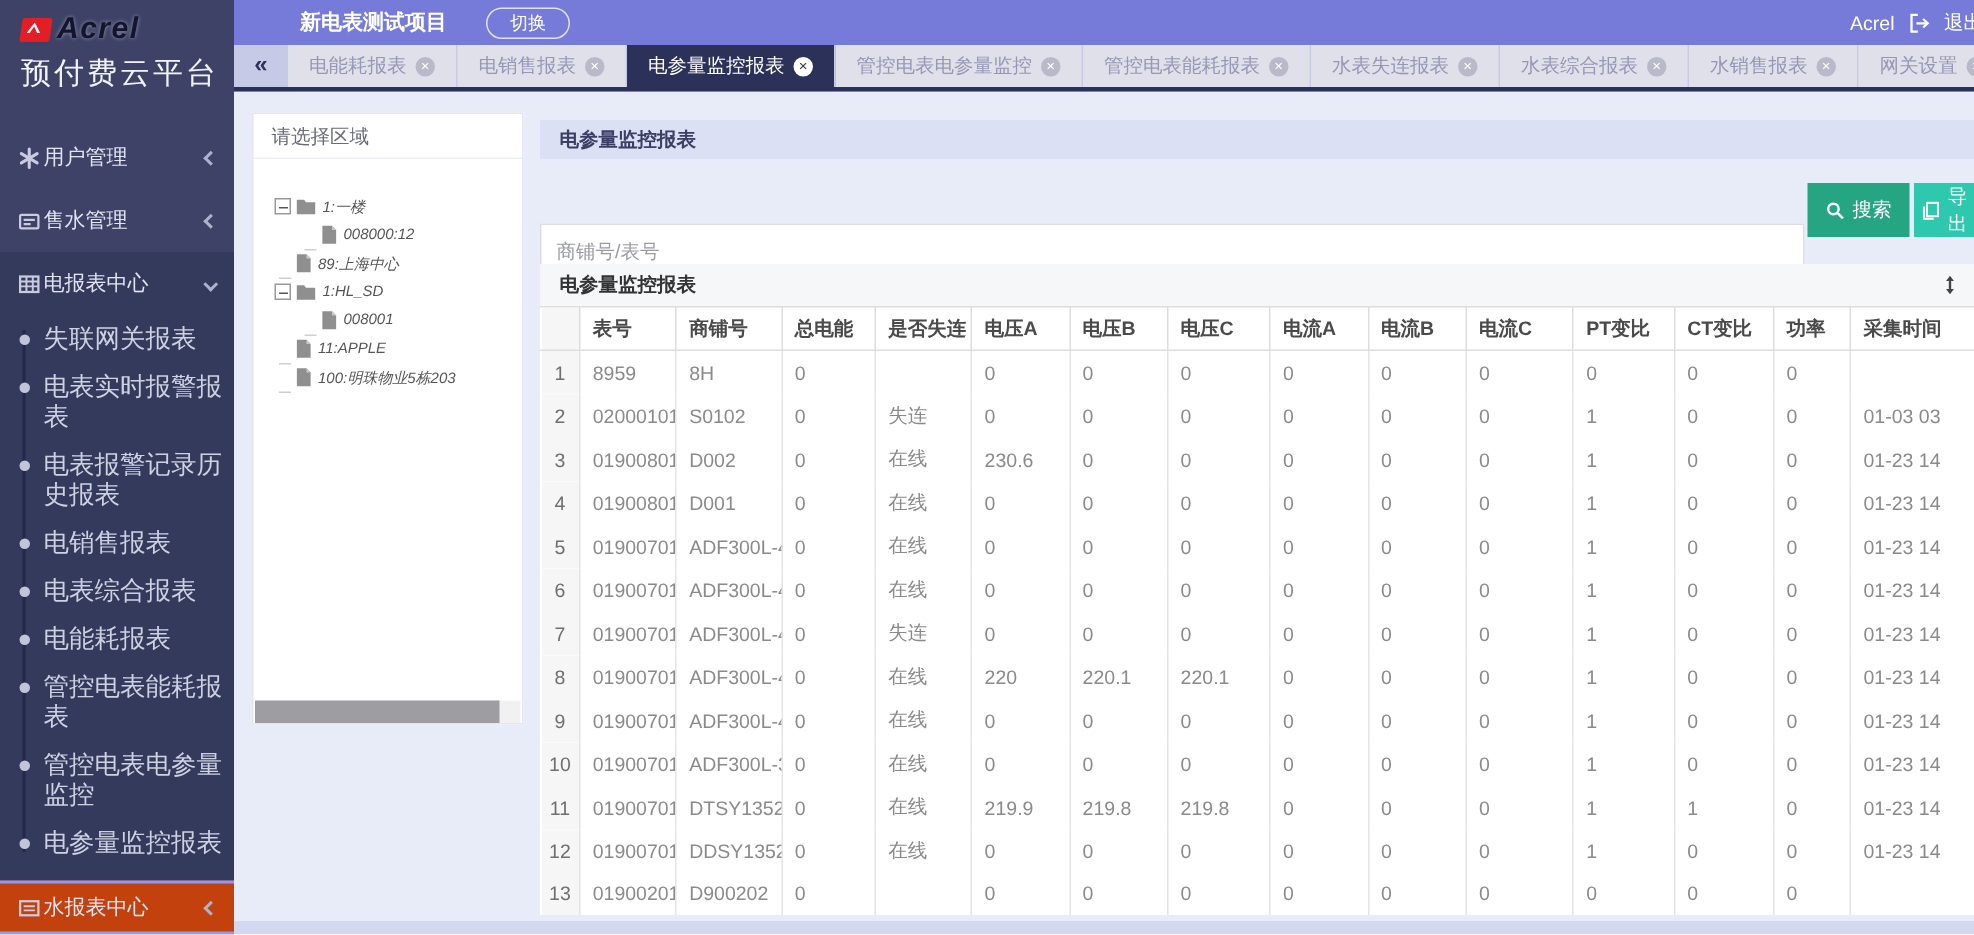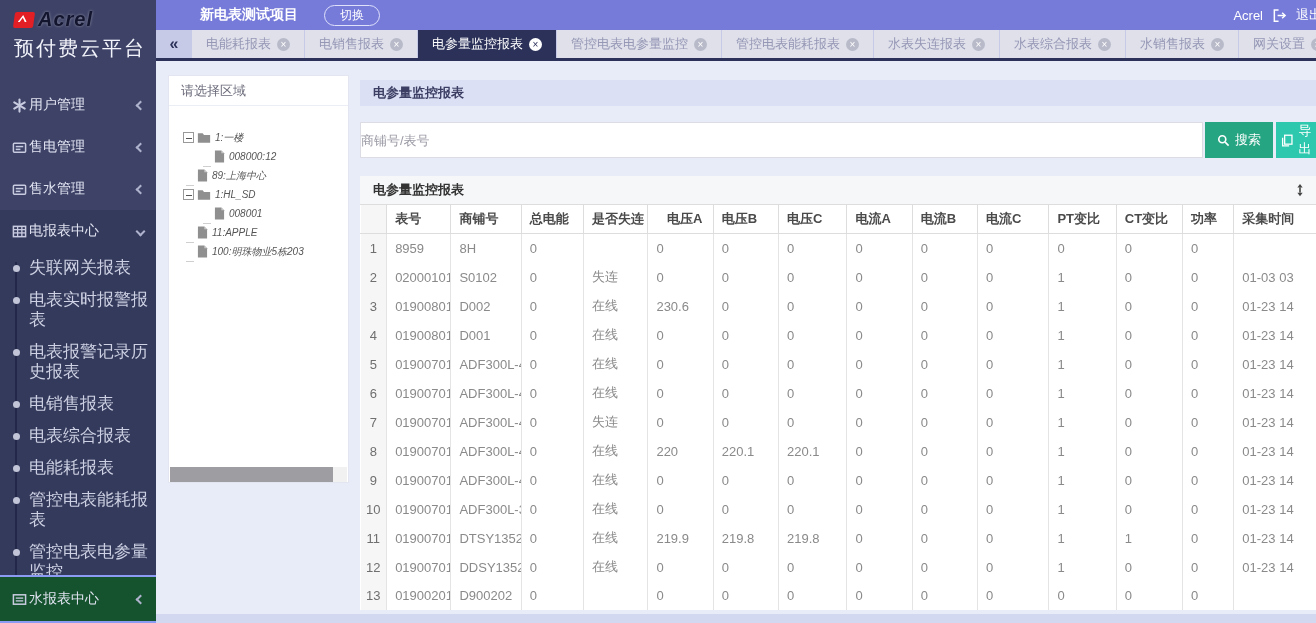--- a/index.html
+++ b/index.html
@@ -19,21 +19,21 @@
   .menu-item .ic{width:17px;display:inline-flex;justify-content:flex-start;}
   .menu-item .mi-label{margin-left:0px;flex:1;}
   .chev{width:7px;height:7px;border-left:2px solid #aeb2cc;border-bottom:2px solid #aeb2cc;display:inline-block;}
   .chev.left{transform:rotate(45deg);}
   .chev.down{transform:rotate(-45deg);}
   .menu-group{background:#343a5c;padding-bottom:16px;}
   .submenu{position:relative;margin-left:15px;}
   .submenu:before{content:'';position:absolute;left:0;top:10px;bottom:10px;width:2px;background:#23284a;}
   .sub-item{position:relative;padding:6px 6px 6px 14px;line-height:20px;font-size:17px;color:#ced1e3;cursor:pointer;}
   .sub-item:before{content:'';position:absolute;left:-2.5px;top:13px;width:7px;height:7px;border-radius:50%;background:#c2c5d8;}
-  .menu-item.bottom-item{position:absolute;left:0;right:0;bottom:0;height:48px;border-top:2px solid #8b9bf3;border-bottom:2px solid #8b9bf3;background:#14532d;}
+  .menu-item.bottom-item{position:absolute;left:0;right:0;bottom:0;height:36px;border-top:2px solid #8b9bf3;border-bottom:2px solid #8b9bf3;background:#c2410c;}
 
   
   .topbar{position:absolute;left:156px;top:0;right:0;height:30px;background:#767bd9;display:flex;align-items:center;padding-left:44px;color:#fff;}
   .project-name{font-size:14px;font-weight:bold;}
   .switch-btn{margin-left:26px;border:1px solid #dfe1fb;border-radius:11px;padding:1px 15px;font-size:12px;color:#fff;background:transparent;cursor:pointer;}
   .topbar-right{margin-left:auto;display:flex;align-items:center;gap:9px;}
   .user-name{font-size:13px;}
   .logout-label{font-size:13px;width:20px;overflow:hidden;white-space:nowrap;display:inline-block;}
 
   
@@ -61,21 +61,21 @@
   .tree-ic{margin-right:4px;flex:0 0 auto;display:inline-flex;}
   .tree-hscroll{position:absolute;left:1px;bottom:0;right:1px;height:15px;background:#f1f1f1;}
   .tree-hscroll-thumb{position:absolute;left:0;top:0;height:15px;width:92%;background:#9e9ea2;}
 
   
   .page-header{position:absolute;left:204px;right:0;top:16px;height:26px;background:#dce0f5;display:flex;align-items:center;padding-left:13px;}
   .page-header-title{font-size:13px;font-weight:bold;color:#3c3f63;}
 
   
   .search-row{position:absolute;left:204px;right:0;top:58px;height:36px;display:flex;}
-  .search-input{flex:1;height:36px;border:1px solid #dcdce4;padding:0 0;font-size:13px;color:#be185d;background:#fff;outline:none;}
+  .search-input{flex:1;height:36px;border:1px solid #dcdce4;padding:0 10px;font-size:13px;color:#be185d;background:#fff;outline:none;margin-top:27px;}
   .search-input::placeholder{color:#9a9aa5;}
   .btn{height:36px;display:flex;align-items:center;justify-content:center;gap:5px;color:#fff;font-size:13px;border:none;cursor:pointer;padding:0 12px;}
   .btn-search{background:#26a583;margin-left:2px;width:68px;}
   .btn-export{background:#2ec8ae;margin-left:3px;width:40px;}
 
   
   .table-card{position:absolute;left:204px;right:0;top:112px;height:434px;background:#fff;overflow:hidden;}
   .table-card-header{height:28px;display:flex;align-items:center;padding:0 10px 0 13px;background:#f6f7f9;}
   .table-card-title{font-size:13px;font-weight:bold;color:#333;}
   .table-card-tools{margin-left:auto;display:inline-flex;}
@@ -116,31 +116,20 @@
           <span class="chev left"></span>
         </div>
         <div class="menu-item">
           <span class="ic ">
             <svg width="15" height="15" viewBox="0 0 16 16">
               <rect x="1.5" y="3.5" width="13" height="9.5" rx="1" fill="none" stroke="#c9cce0" stroke-width="1.6"></rect>
               <line x1="4" y1="7" x2="12" y2="7" stroke="#c9cce0" stroke-width="1.6"></line>
               <line x1="4" y1="10" x2="9" y2="10" stroke="#c9cce0" stroke-width="1.6"></line>
             </svg>
           </span>
-          <span class="mi-label">售电管理</span>
-          <span class="chev left"></span>
-        </div>
-        <div class="menu-item">
-          <span class="ic ">
-            <svg width="15" height="15" viewBox="0 0 16 16">
-              <rect x="1.5" y="3.5" width="13" height="9.5" rx="1" fill="none" stroke="#c9cce0" stroke-width="1.6"></rect>
-              <line x1="4" y1="7" x2="12" y2="7" stroke="#c9cce0" stroke-width="1.6"></line>
-              <line x1="4" y1="10" x2="9" y2="10" stroke="#c9cce0" stroke-width="1.6"></line>
-            </svg>
-          </span>
           <span class="mi-label">售水管理</span>
           <span class="chev left"></span>
         </div>
         <div class="menu-group">
           <div class="menu-item">
             <span class="ic ">
               <svg width="15" height="15" viewBox="0 0 16 16">
                 <rect x="1.5" y="2.5" width="13" height="11" fill="none" stroke="#c9cce0" stroke-width="1.6"></rect>
                 <line x1="1.5" y1="6" x2="14.5" y2="6" stroke="#c9cce0" stroke-width="1.4"></line>
                 <line x1="1.5" y1="9.5" x2="14.5" y2="9.5" stroke="#c9cce0" stroke-width="1.4"></line>
@@ -354,21 +343,21 @@
       </div>
       <div class="grid-wrap">
         <table class="grid">
           <thead>
               <tr id="thead-row">
                 <th style="width: 26px;"></th>
                 <th style="width: 64px;">表号</th>
                 <th style="width: 70px;">商铺号</th>
                 <th style="width: 62px;">总电能</th>
                 <th style="width: 64px;">是否失连</th>
-                <th style="width: 65px; text-align: center;">电压A</th>
+                <th style="width: 65px;">电压A</th>
                 <th style="width: 65px;">电压B</th>
                 <th style="width: 68px;">电压C</th>
                 <th style="width: 65px;">电流A</th>
                 <th style="width: 65px;">电流B</th>
                 <th style="width: 71px;">电流C</th>
                 <th style="width: 67px;">PT变比</th>
                 <th style="width: 66px;">CT变比</th>
                 <th style="width: 51px; margin-top: 44px;">功率</th>
                 <th style="width: 110px;">采集时间</th>
               </tr>

